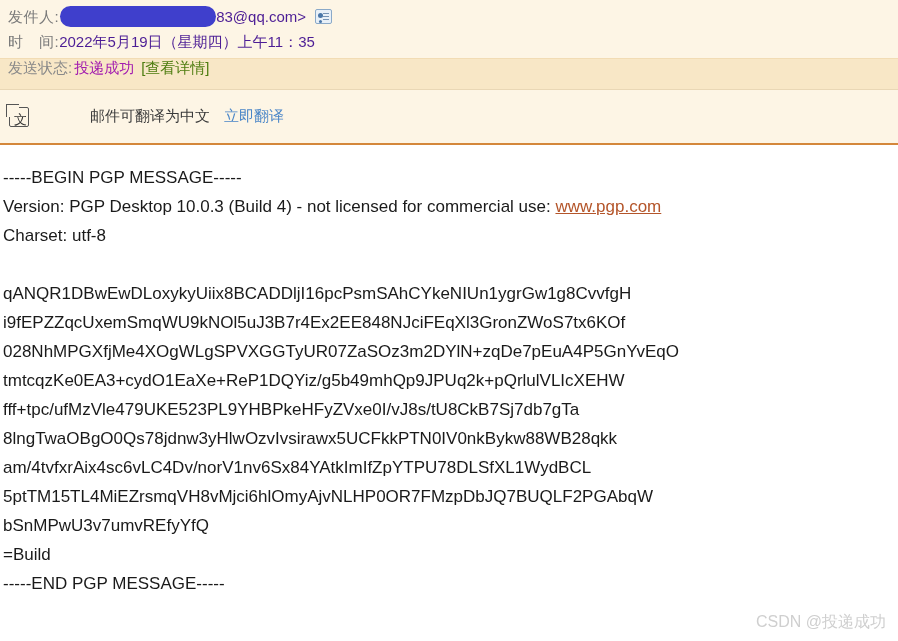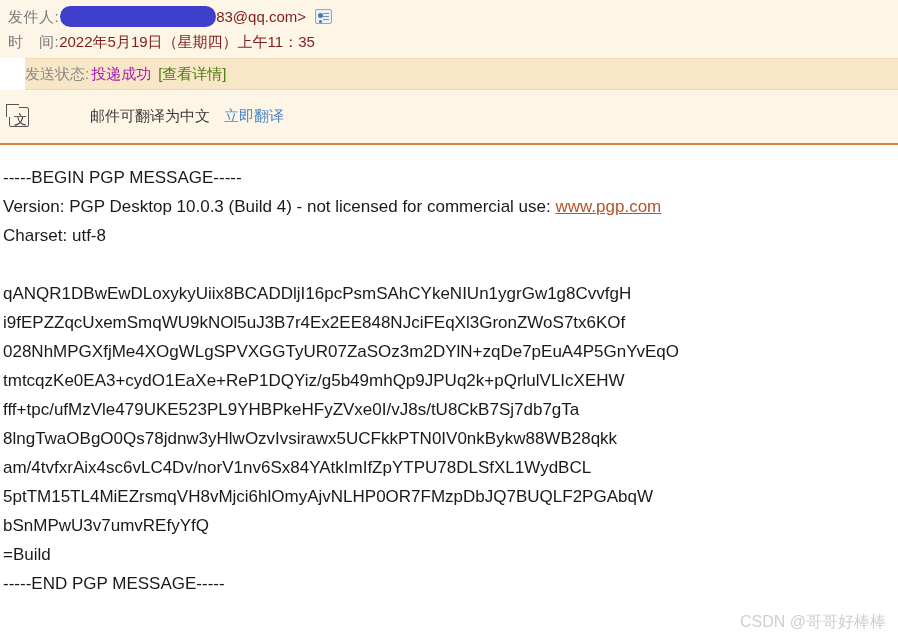--- a/index.html
+++ b/index.html
@@ -28,21 +28,21 @@
     align-items: flex-start;
     height: 25px;
     white-space: nowrap;
   }
   .hdr-label {
     color: #7a7a7a;
     font-size: 15px;
     letter-spacing: 0.5px;
   }
   .hdr-value {
-    color: #7f1d1d;
+    color: #4c1d95;
     font-size: 15px;
     display: flex;
     align-items: center;
   }
 
   
   .redact {
     display: inline-block;
     background: #3f3fcc;
     border-radius: 14px;
@@ -83,24 +83,24 @@
     box-shadow: 0 3px 0 0 #7593b5, 0 6px 0 0 #7593b5;
   }
 
   
   .status-bar {
     background: #f8e7c6;
     border-top: 1px solid #f2dcb4;
     border-bottom: 1px solid #e9d7b5;
     height: 30px;
     display: flex;
-    align-items: center;
-    font-size: 15px;
-    white-space: nowrap;
-    margin-left: 25px;
+    align-items: flex-start;
+    padding-left: 8px;
+    font-size: 15px;
+    white-space: nowrap;
   }
   .status-label { color: #8a8a8a; }
   .status-value { color: #a21caf; margin-left: 2px; }
   .status-link  { color: #4d7c0f; margin-left: 7px; cursor: pointer; }
 
   
   .translate-bar {
     background: #fdf5e5;
     border-bottom: 2px solid #d4873b;
     height: 53px;
@@ -226,13 +226,13 @@
   <div class="pgp-line">8lngTwaOBgO0Qs78jdnw3yHlwOzvIvsirawx5UCFkkPTN0IV0nkBykw88WB28qkk</div>
   <div class="pgp-line">am/4tvfxrAix4sc6vLC4Dv/norV1nv6Sx84YAtkImIfZpYTPU78DLSfXL1WydBCL</div>
   <div class="pgp-line">5ptTM15TL4MiEZrsmqVH8vMjci6hlOmyAjvNLHP0OR7FMzpDbJQ7BUQLF2PGAbqW</div>
   <div class="pgp-line">bSnMPwU3v7umvREfyYfQ</div>
   <div class="pgp-line">=Build</div>
 
   <div class="pgp-line">-----END PGP MESSAGE-----</div>
 
 </div>
 
-<div class="watermark">CSDN @哥哥好棒棒</div>
+<div class="watermark">CSDN @投递成功</div>
 
 </body></html>

